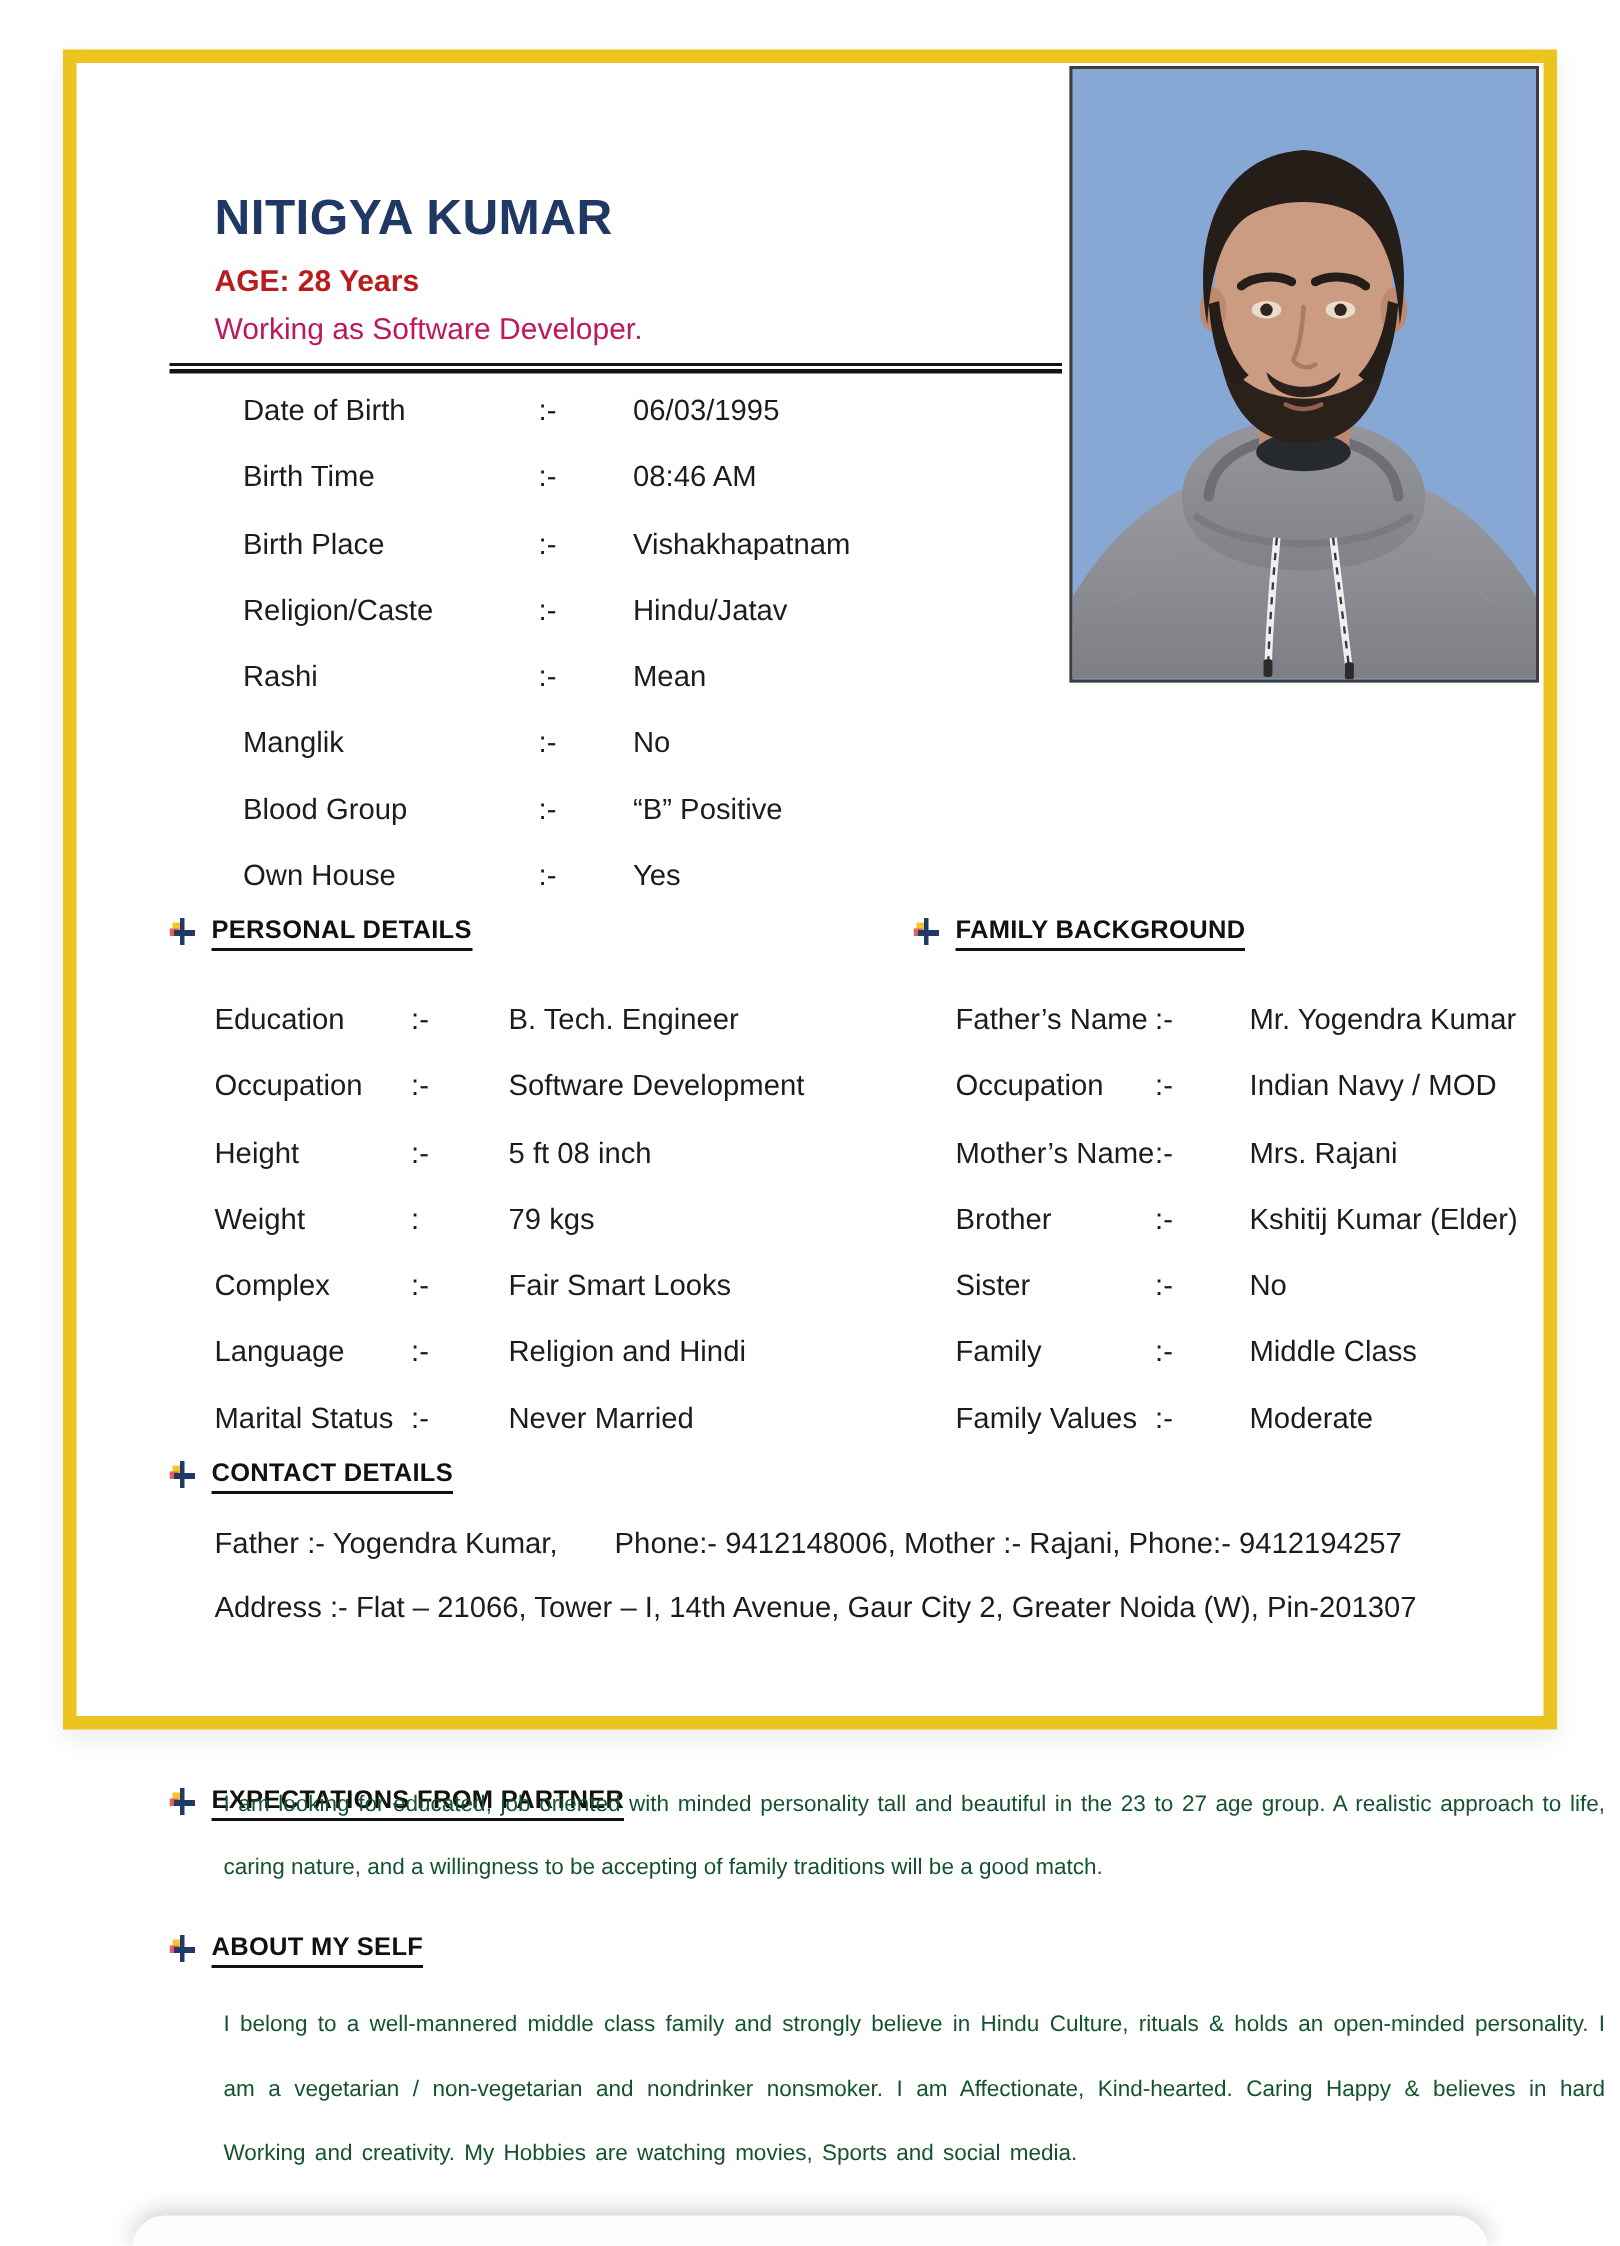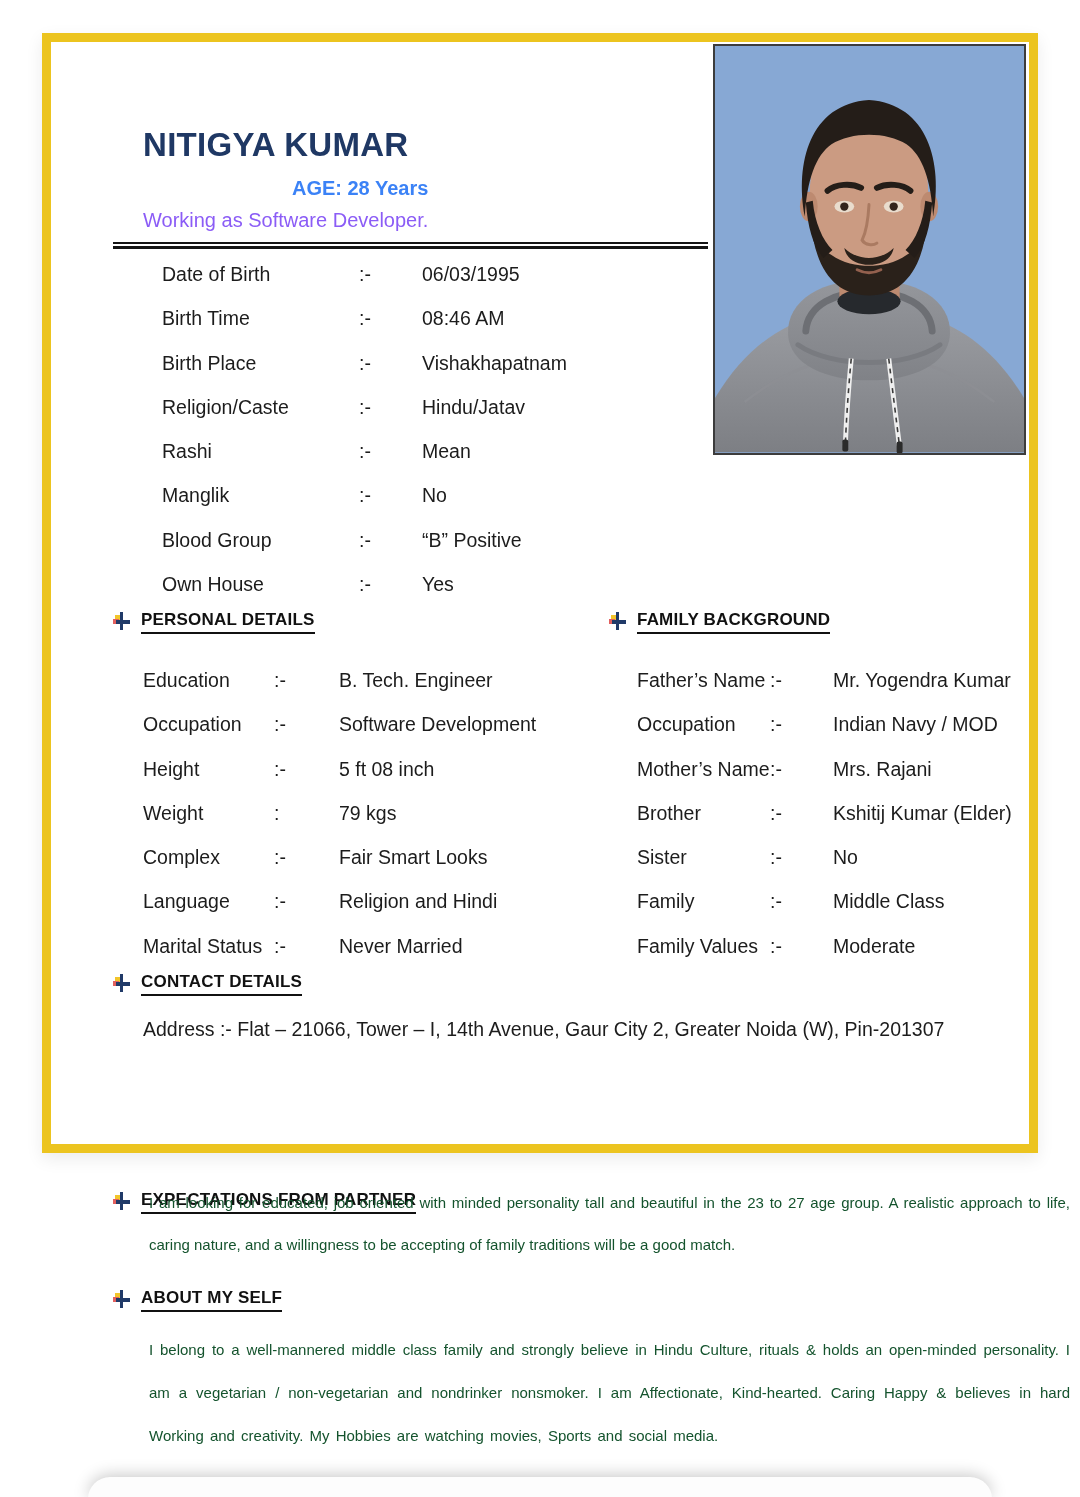--- a/index.html
+++ b/index.html
@@ -12,22 +12,22 @@
     box-sizing:border-box;border:9px solid #ecc41f;background:#ffffff;
     box-shadow:0 6px 16px rgba(0,0,0,0.08);
   }
   .photo{
     position:absolute;left:713px;top:44px;width:313px;height:411px;
     border:2px solid #3c3c3c;box-sizing:border-box;overflow:hidden;background:#87a8d4;
   }
   .photo svg{display:block;}
   .header-block{position:absolute;left:92px;top:84px;}
   .name{font-size:33px;font-weight:bold;color:#1f3864;letter-spacing:0.3px;}
-  .age-line{font-size:20px;font-weight:bold;color:#3b82f6;margin-top:13px;text-align:right;}
-  .working-line{font-size:20px;color:#8b5cf6;margin-top:9px;}
+  .age-line{font-size:20px;font-weight:bold;color:#b91c1c;margin-top:13px;}
+  .working-line{font-size:20px;color:#be185d;margin-top:9px;}
   .divider{
     position:absolute;left:62px;top:200px;width:595px;height:2px;
     border-top:2px solid #141414;border-bottom:3px solid #141414;
   }
   .kv-table{position:absolute;font-size:19.5px;}
   .kv-row{display:grid;height:44.3px;align-items:start;line-height:25px;}
   .birth-table{left:92px;top:220px;margin-left:19px;}
   .birth-table .kv-row{grid-template-columns:197px 63px auto;}
   .personal-table{left:92px;top:626px;}
   .personal-table .kv-row{grid-template-columns:131px 65px auto;}
@@ -211,20 +211,23 @@
       <svg width="17" height="18" viewBox="0 0 17 18">
           <rect x="2" y="3" width="6" height="5" fill="#f2c52a"></rect>
           <rect x="0" y="7" width="6" height="5" fill="#e2605e"></rect>
           <rect x="7" y="0" width="3" height="18" fill="#203a68"></rect>
           <rect x="3" y="8" width="14" height="4" fill="#203a68"></rect>
         </svg>
     </span>
     <span class="section-title">CONTACT DETAILS</span>
   </div>
   <div class="contact-lines">
+    <div>
+      <span>Father :- Yogendra Kumar,</span><span class="gap-span">Phone:- 9412148006, Mother :- Rajani, Phone:- 9412194257</span>
+    </div>
     <div>Address :- Flat – 21066, Tower – I, 14th Avenue, Gaur City 2, Greater Noida (W), Pin-201307</div>
   </div>
 
   <div class="section-head" style="left:62px;top:1148px;">
     <span class="bullet">
       <svg width="17" height="18" viewBox="0 0 17 18">
           <rect x="2" y="3" width="6" height="5" fill="#f2c52a"></rect>
           <rect x="0" y="7" width="6" height="5" fill="#e2605e"></rect>
           <rect x="7" y="0" width="3" height="18" fill="#203a68"></rect>
           <rect x="3" y="8" width="14" height="4" fill="#203a68"></rect>

